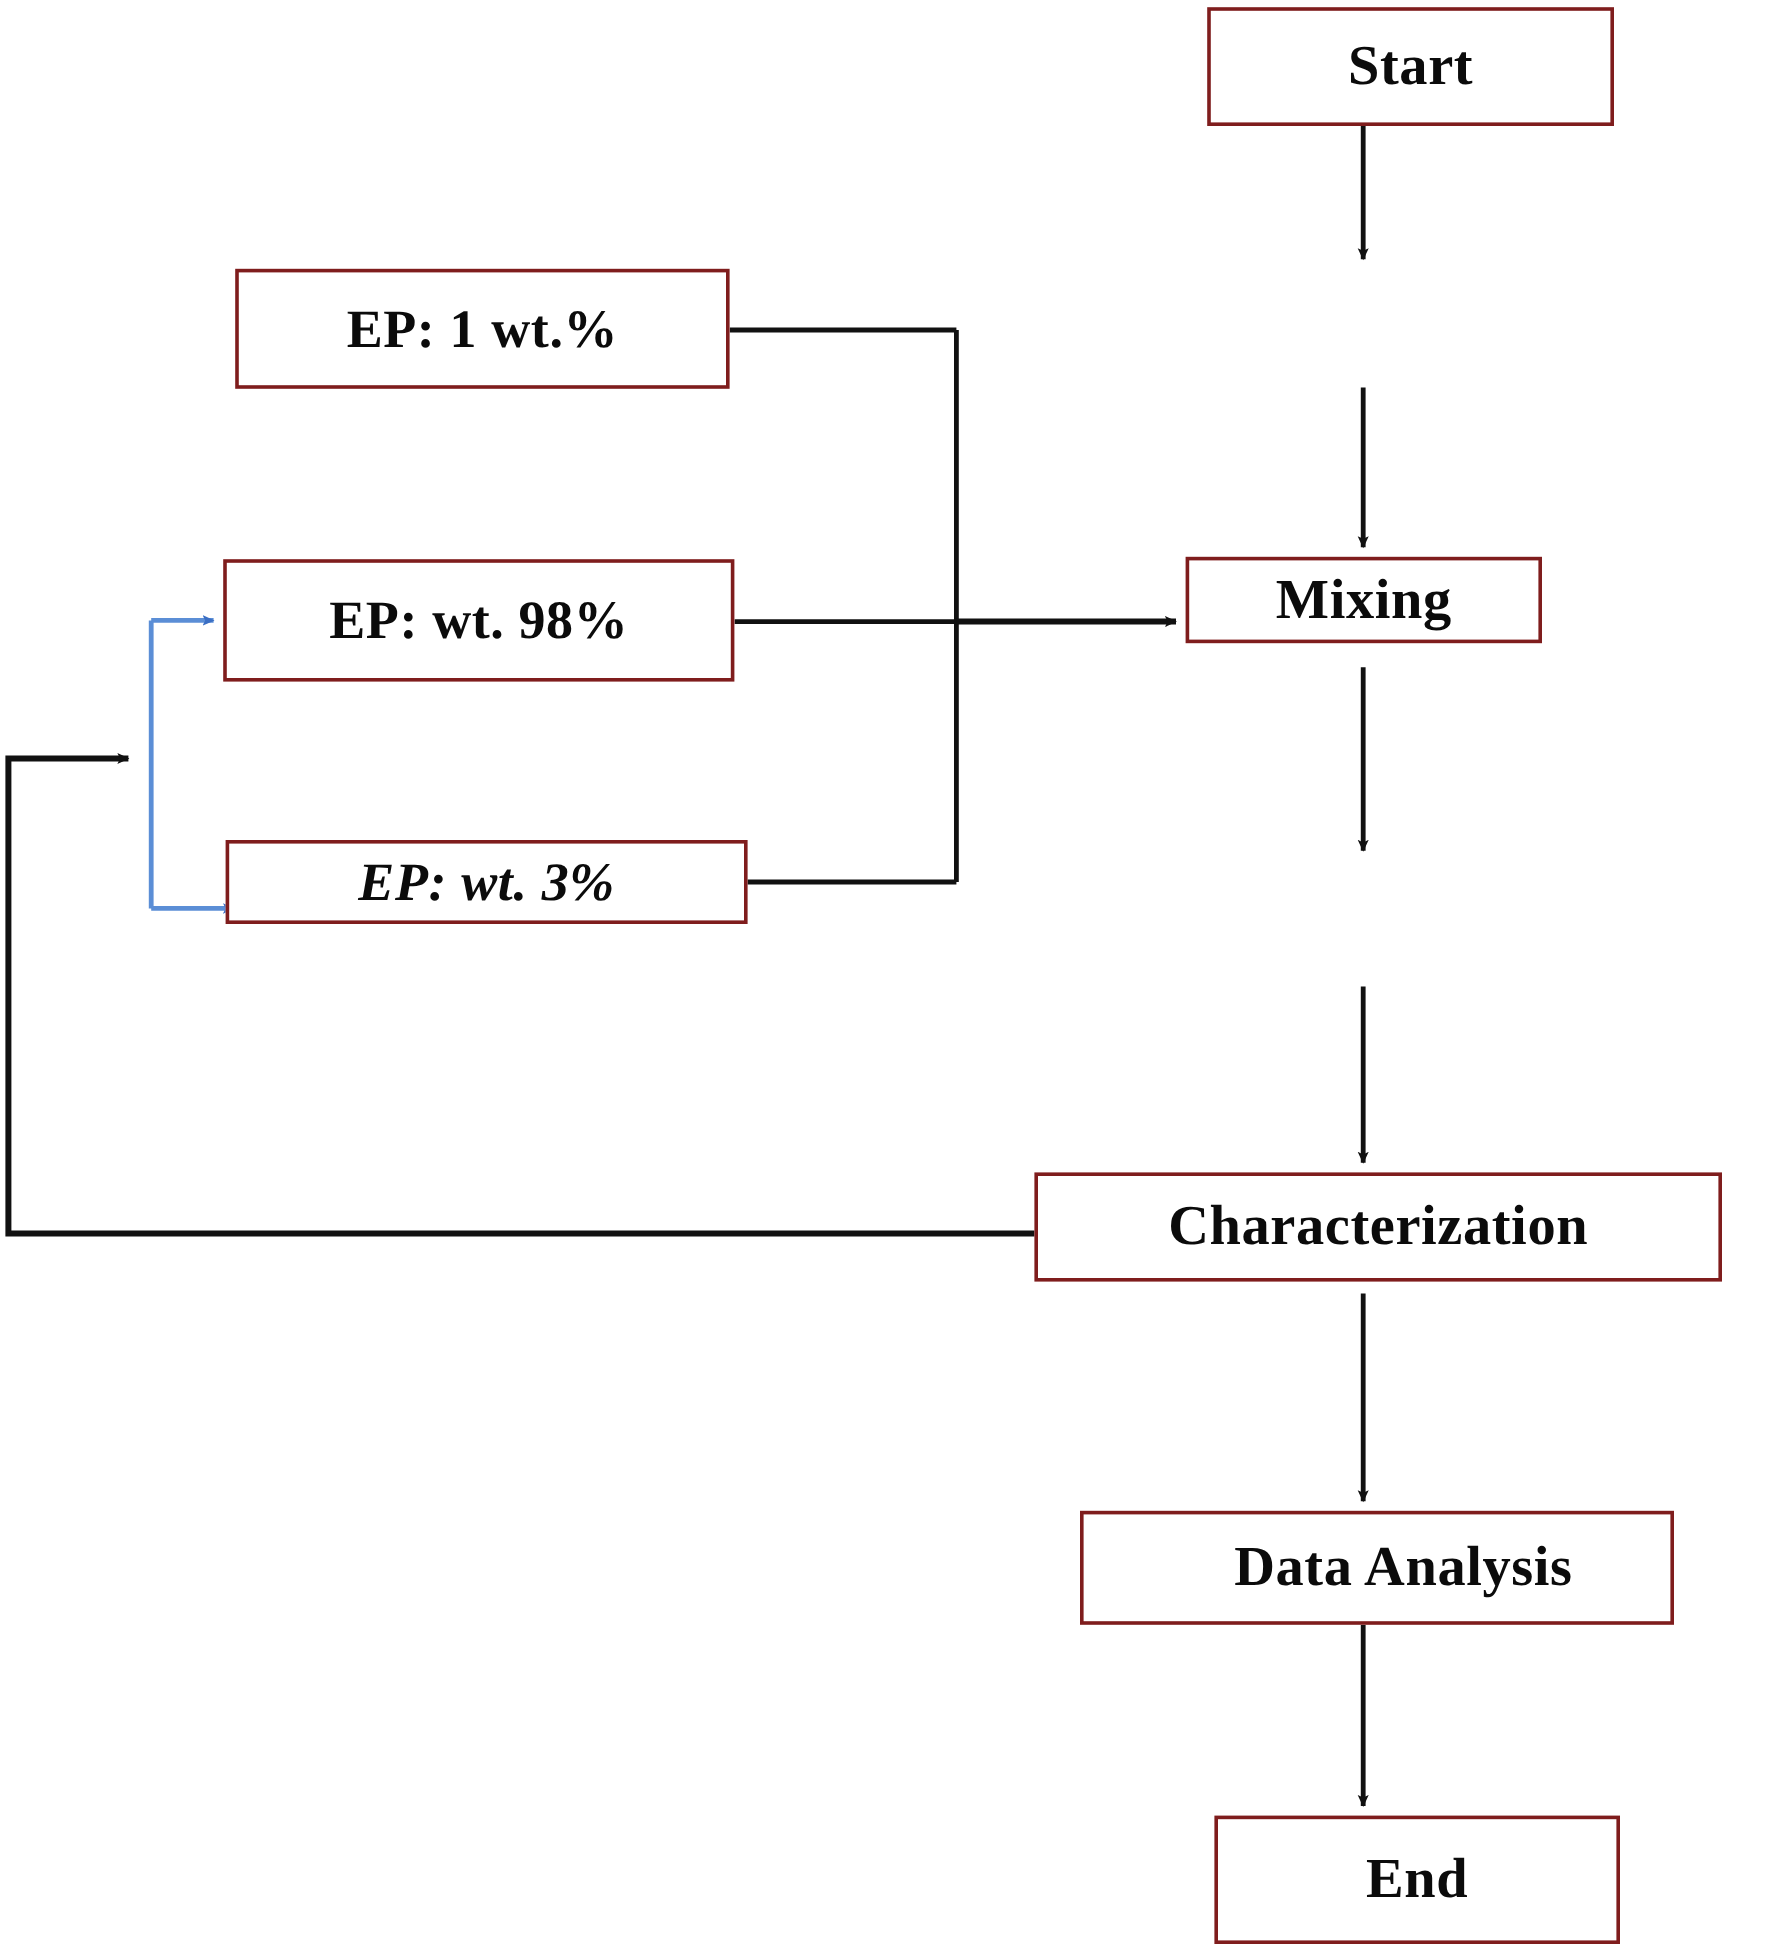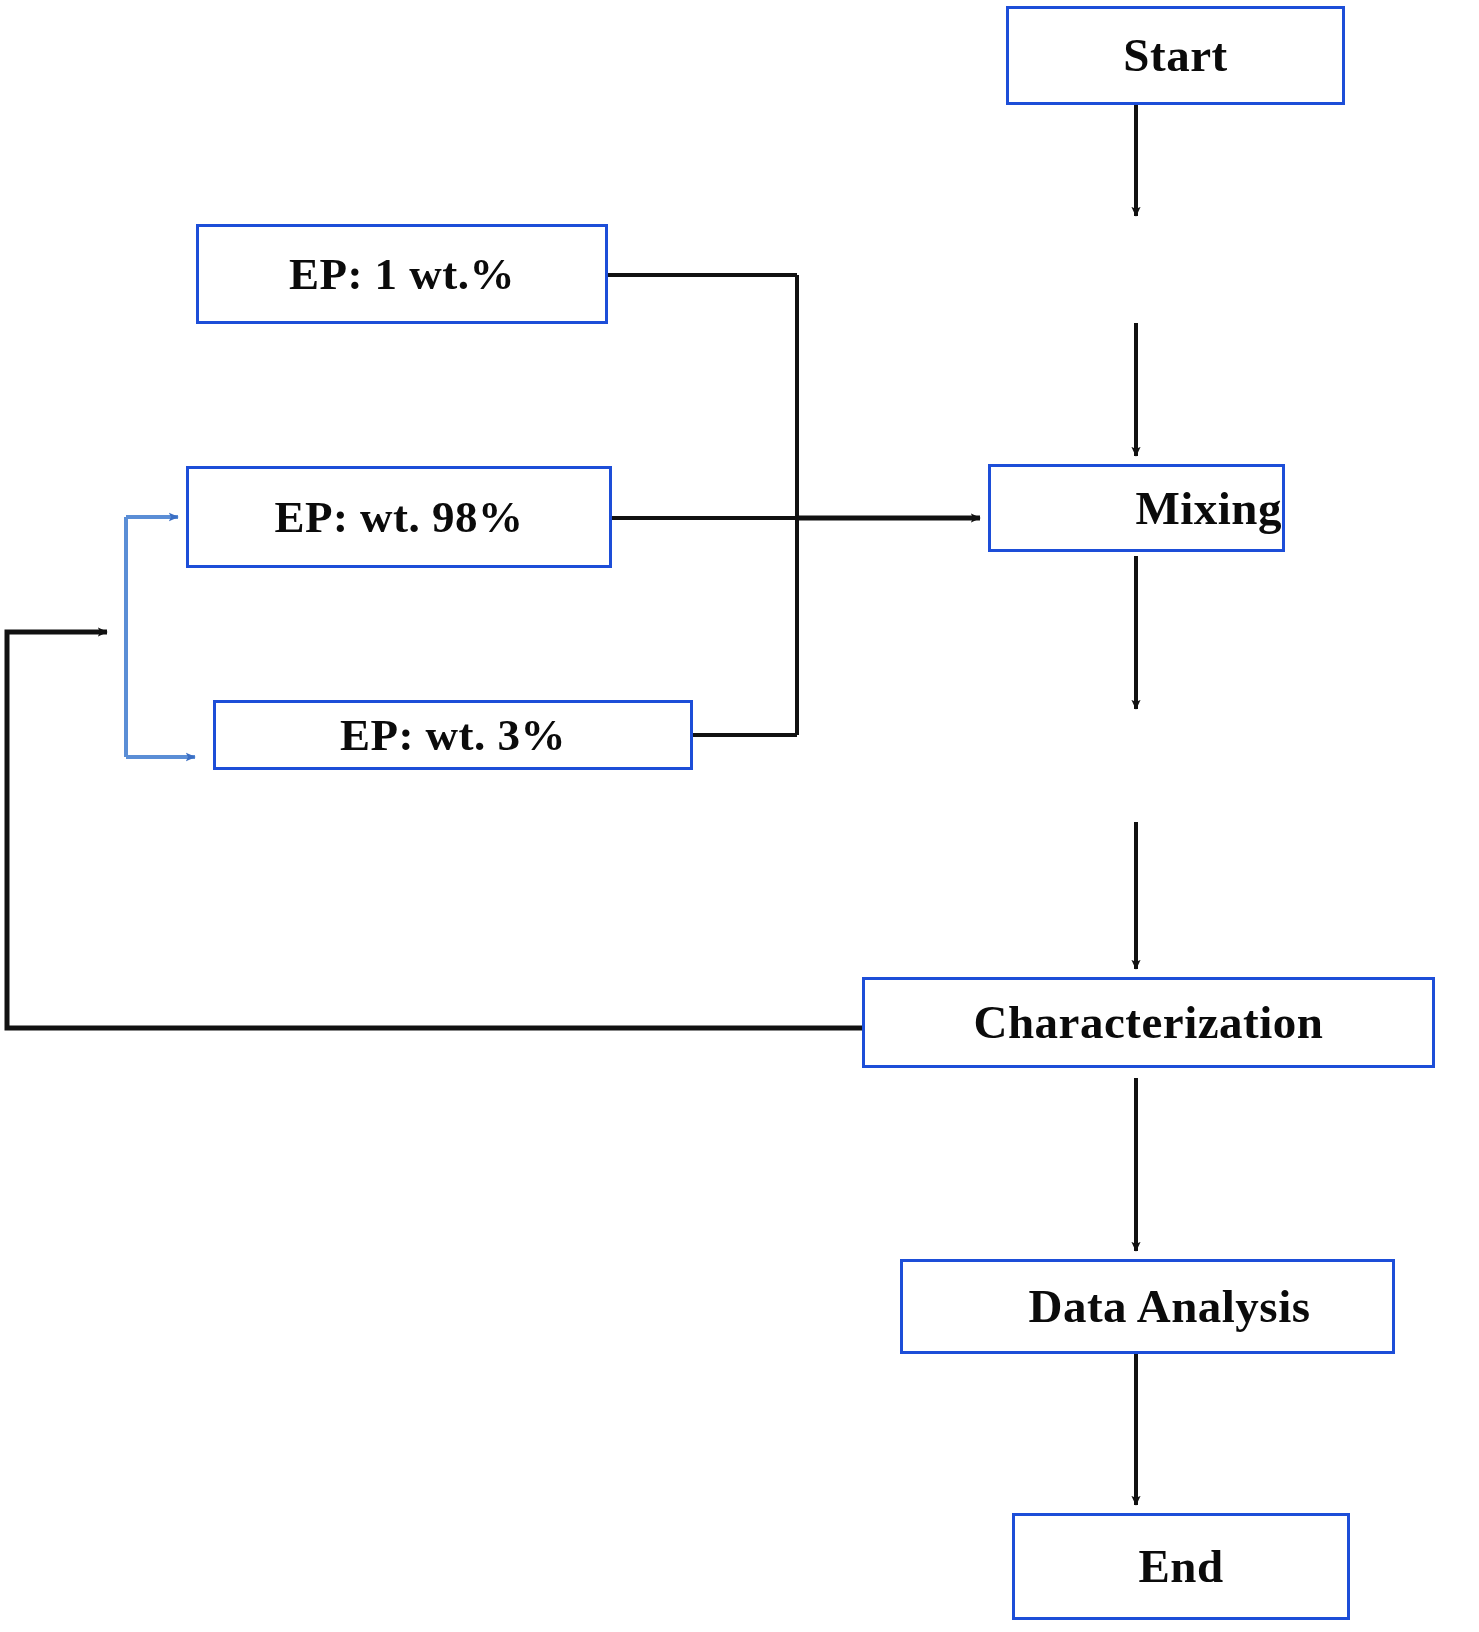--- a/index.html
+++ b/index.html
@@ -19,21 +19,21 @@
     position: absolute;
     left: 0;
     top: 0;
     width: 1479px;
     height: 1632px;
   }
   .node {
     position: absolute;
     box-sizing: border-box;
     background: #ffffff;
-    border: 3px solid #1d4ed8;
+    border: 3px solid #7f1d1d;
     display: flex;
     align-items: center;
     justify-content: center;
     z-index: 5;
   }
   .node-label {
     font-family: "Liberation Serif", "DejaVu Serif", serif;
     font-weight: bold;
     color: #0b0b0b;
     line-height: 1;
@@ -104,21 +104,21 @@
       <path d="M 126 517 L 178 517" stroke="#5b8ed6" stroke-width="4" fill="none" marker-end="url(#ah-blue)"></path>
       <path d="M 126 757 L 195 757" stroke="#5b8ed6" stroke-width="4" fill="none" marker-end="url(#ah-blue)"></path>
     </g>
   </svg>
 
   <div class="node" style="left:1006px; top:6px; width:339px; height:99px;">
     <span class="node-label sz-lg">Start</span>
   </div>
 
 
-  <div class="node" style="left:988px; top:464px; width:297px; height:88px;justify-content:flex-end;">
+  <div class="node" style="left:988px; top:464px; width:297px; height:72px;">
     <span class="node-label sz-lg">Mixing</span>
   </div>
 
 
   <div class="node" style="left:845px; top:977px; width:573px; height:91px;margin-left:17px;">
     <span class="node-label sz-lg">Characterization</span>
   </div>
 
   <div class="node" style="left:900px; top:1259px; width:495px; height:95px;padding-left:44px;">
     <span class="node-label sz-lg">Data Analysis</span>
@@ -129,17 +129,17 @@
   </div>
 
   <div class="node" style="left:196px; top:224px; width:412px; height:100px;">
     <span class="node-label sz-md">EP: 1 wt.%</span>
   </div>
 
   <div class="node" style="left:186px; top:466px; width:426px; height:102px;">
     <span class="node-label sz-md">EP: wt. 98%</span>
   </div>
 
-  <div class="node" style="left:213px; top:700px; width:480px; height:70px;">
+  <div class="node" style="left:188px; top:700px; width:435px; height:70px;font-style:italic;">
     <span class="node-label sz-md">EP: wt. 3%</span>
   </div>
 
 </div>
 
 </body></html>

